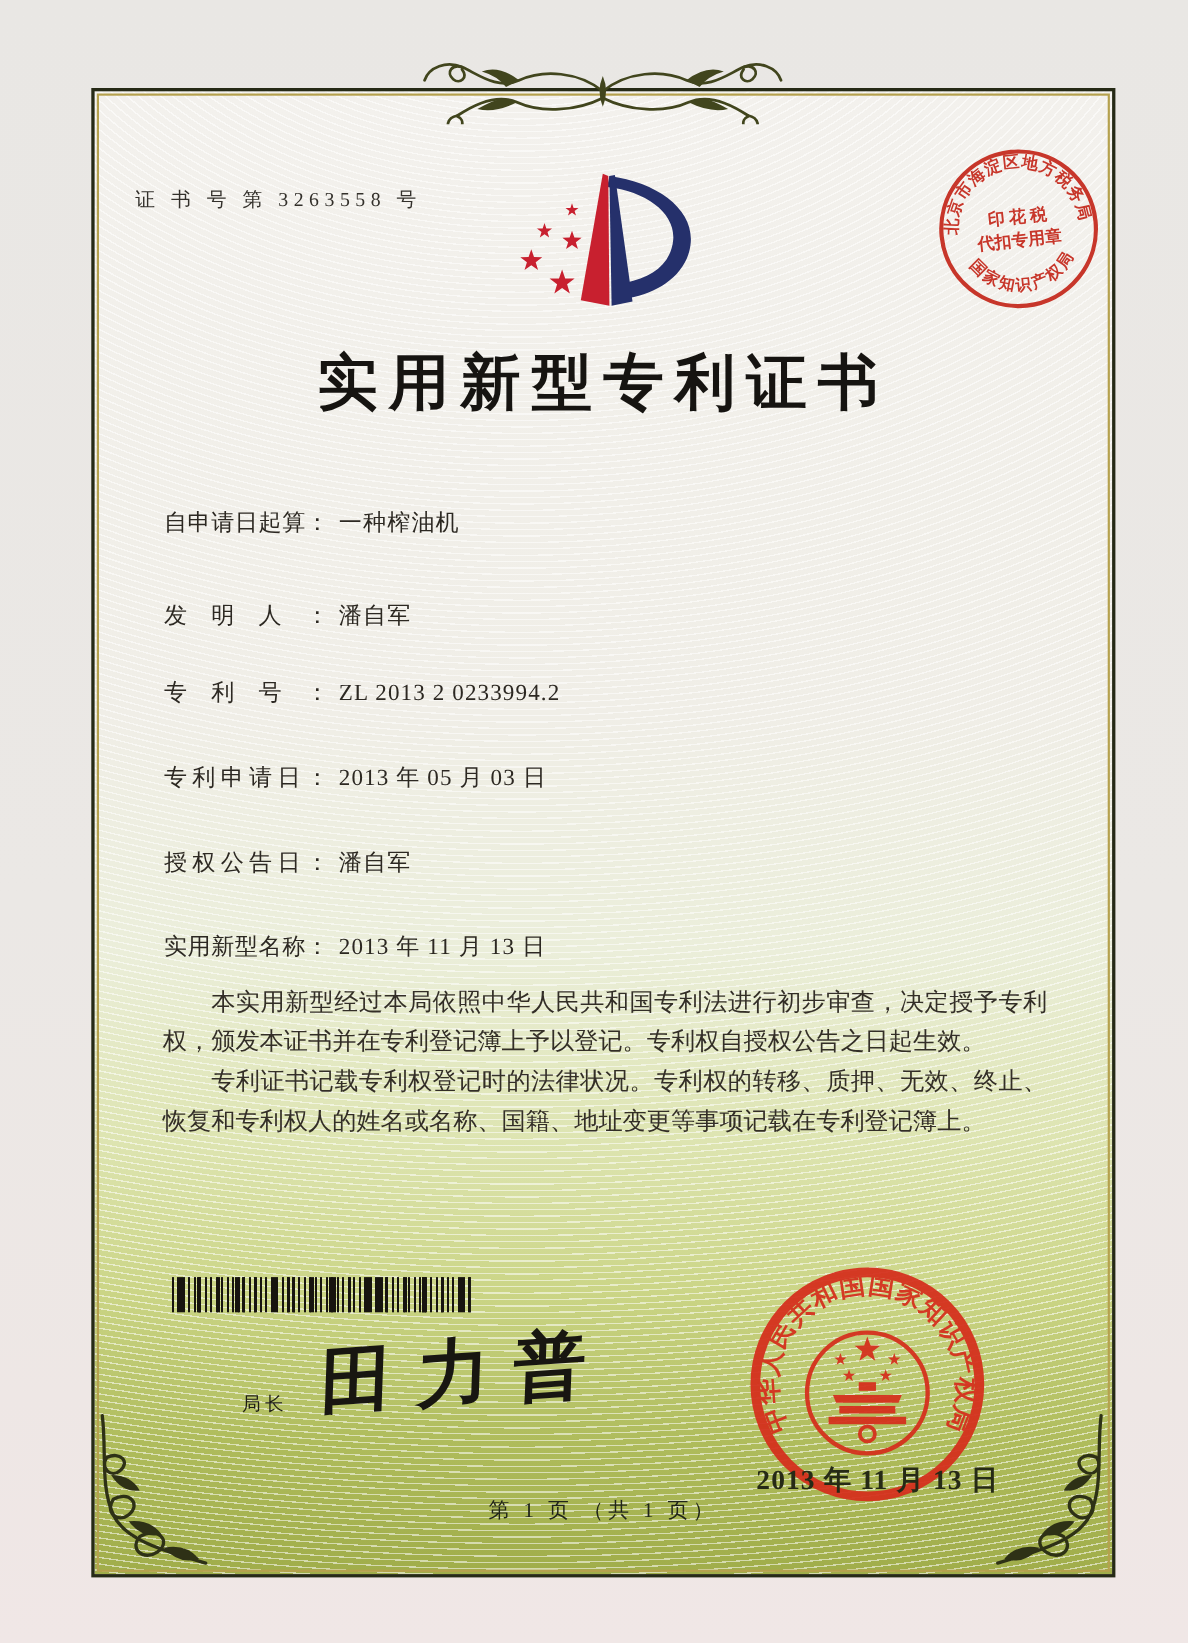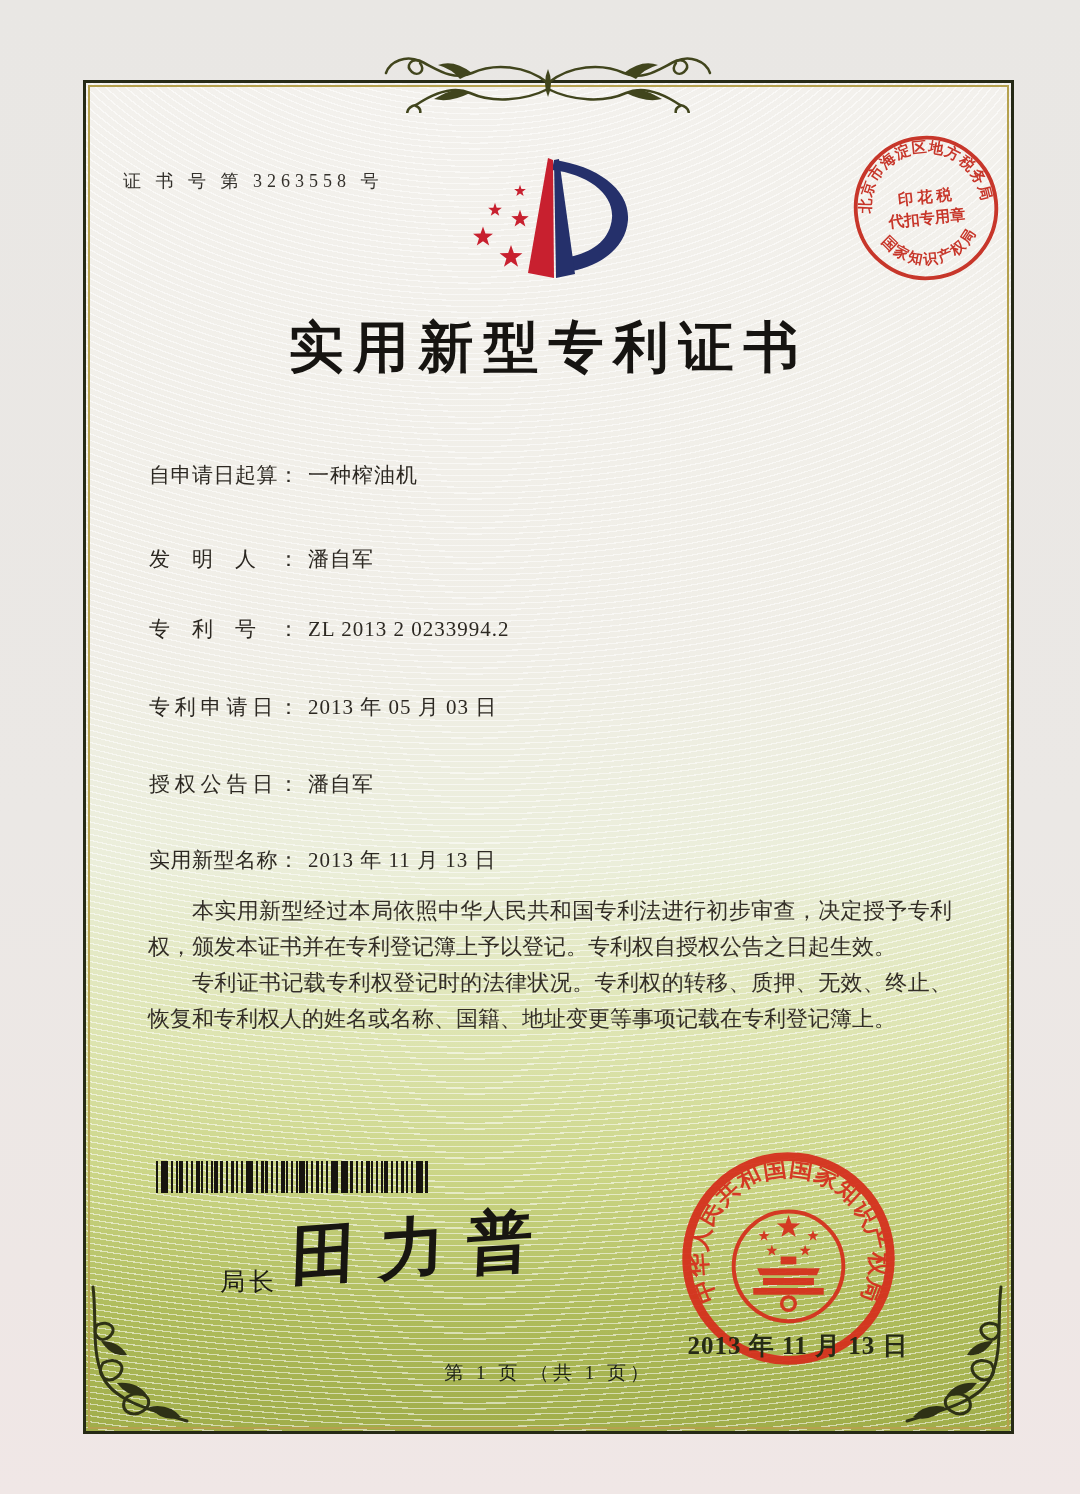--- a/index.html
+++ b/index.html
@@ -32,21 +32,21 @@
   .body-text{left:62px;top:810px;width:804px;font-size:22px;line-height:36px;
              text-align:justify;color:#332e27;}
   .body-text p{margin:0;text-indent:2em;}
   
   .barcode{left:70px;top:1078px;width:272px;height:32px;
     background-image:
       repeating-linear-gradient(90deg,#17140f 0 2px,rgba(0,0,0,0) 2px 5px),
       repeating-linear-gradient(90deg,rgba(0,0,0,0) 0 7px,#17140f 7px 10px,rgba(0,0,0,0) 10px 17px),
       repeating-linear-gradient(90deg,rgba(0,0,0,0) 0 23px,#17140f 23px 26px,rgba(0,0,0,0) 26px 41px);}
   
-  .commissioner{left:134px;top:1182px;font-size:25px;letter-spacing:4px;color:#1d1c15;}
+  .commissioner{left:134px;top:1182px;font-size:17px;letter-spacing:4px;color:#1d1c15;}
   .signature{left:205px;top:1120px;font-size:66px;letter-spacing:22px;color:#181611;
              transform:rotate(-4deg) skewX(-6deg);font-weight:bold;}
   
   .gov-seal{left:585px;top:1058px;width:235px;height:235px;opacity:.94;}
   .seal-date{left:592px;top:1246px;width:240px;text-align:center;font-size:25px;
              font-weight:bold;letter-spacing:1px;color:#262a16;}
   
   .footer{left:0;top:1277px;width:100%;text-align:center;font-size:19px;
           letter-spacing:4px;color:#20241a;}
   

